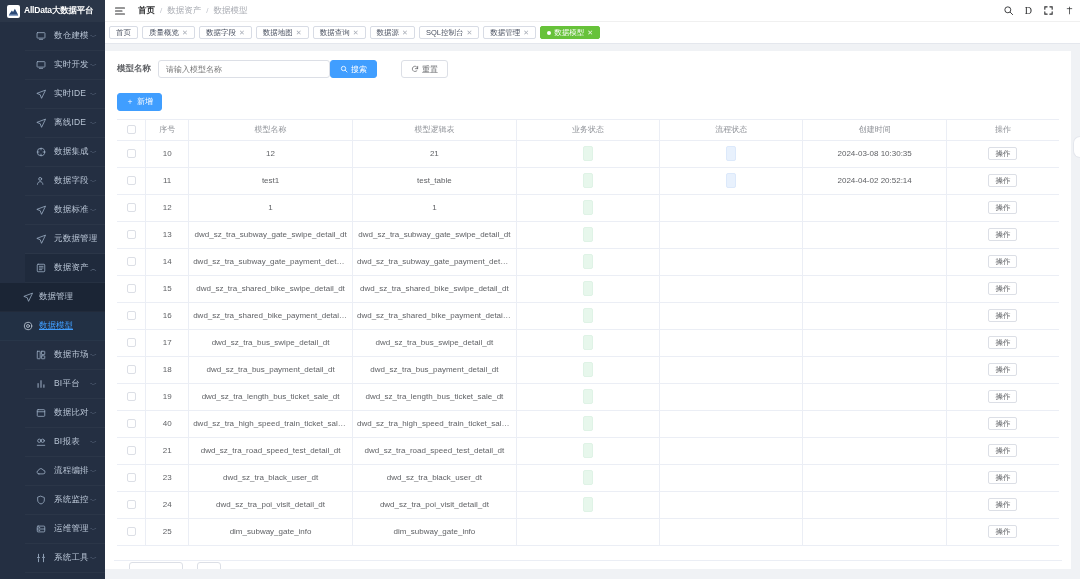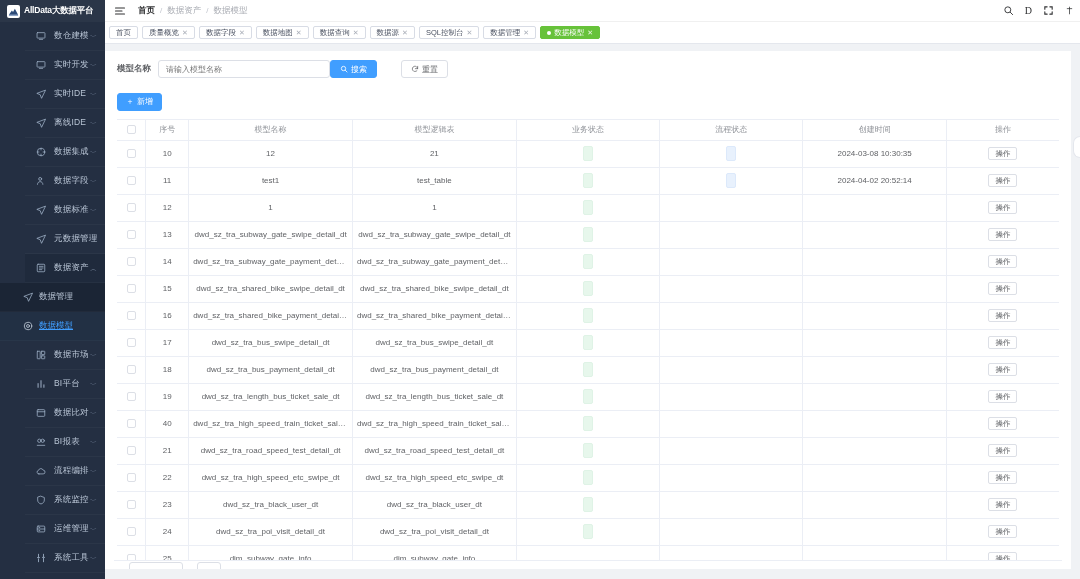--- a/index.html
+++ b/index.html
@@ -779,30 +779,20 @@
                   <td>21</td>
                   <td>dwd_sz_tra_road_speed_test_detail_dt</td>
                   <td>dwd_sz_tra_road_speed_test_detail_dt</td>
                   <td><span class="tag tag-green"></span></td>
                   <td></td>
                   <td></td>
                   <td><span class="op-btn">操作</span></td>
                 </tr>
                 <tr>
                   <td><span class="cbox"></span></td>
-                  <td>22</td>
-                  <td>dwd_sz_tra_high_speed_etc_swipe_dt</td>
-                  <td>dwd_sz_tra_high_speed_etc_swipe_dt</td>
-                  <td><span class="tag tag-green"></span></td>
-                  <td></td>
-                  <td></td>
-                  <td><span class="op-btn">操作</span></td>
-                </tr>
-                <tr>
-                  <td><span class="cbox"></span></td>
                   <td>23</td>
                   <td>dwd_sz_tra_black_user_dt</td>
                   <td>dwd_sz_tra_black_user_dt</td>
                   <td><span class="tag tag-green"></span></td>
                   <td></td>
                   <td></td>
                   <td><span class="op-btn">操作</span></td>
                 </tr>
                 <tr>
                   <td><span class="cbox"></span></td>

